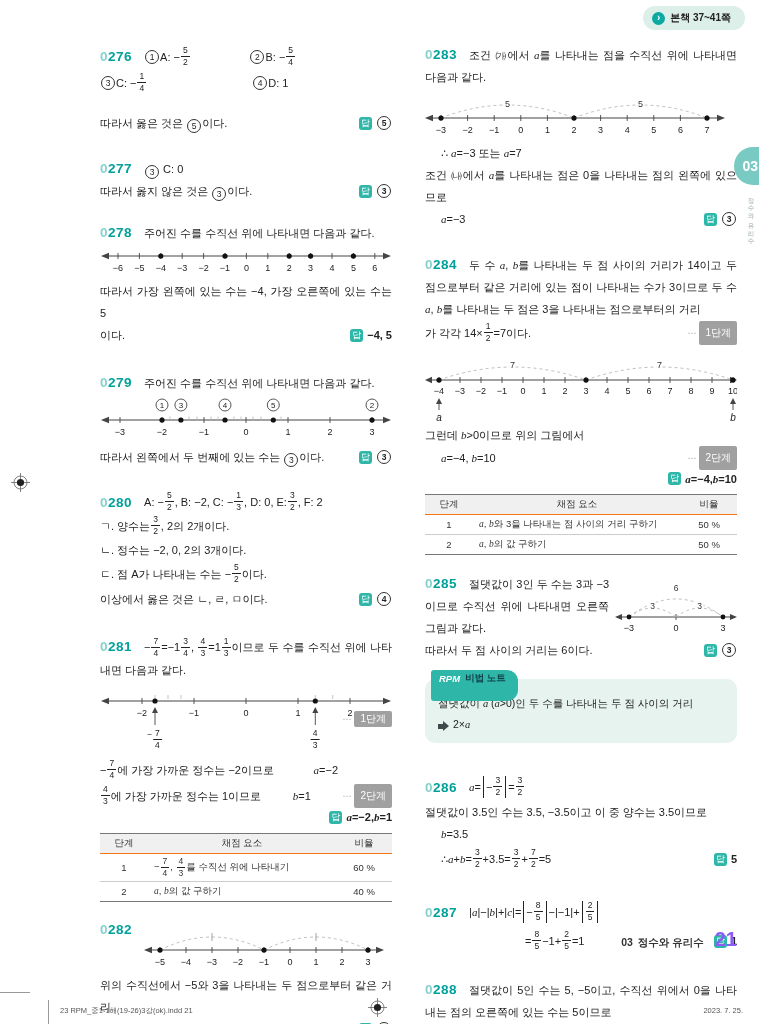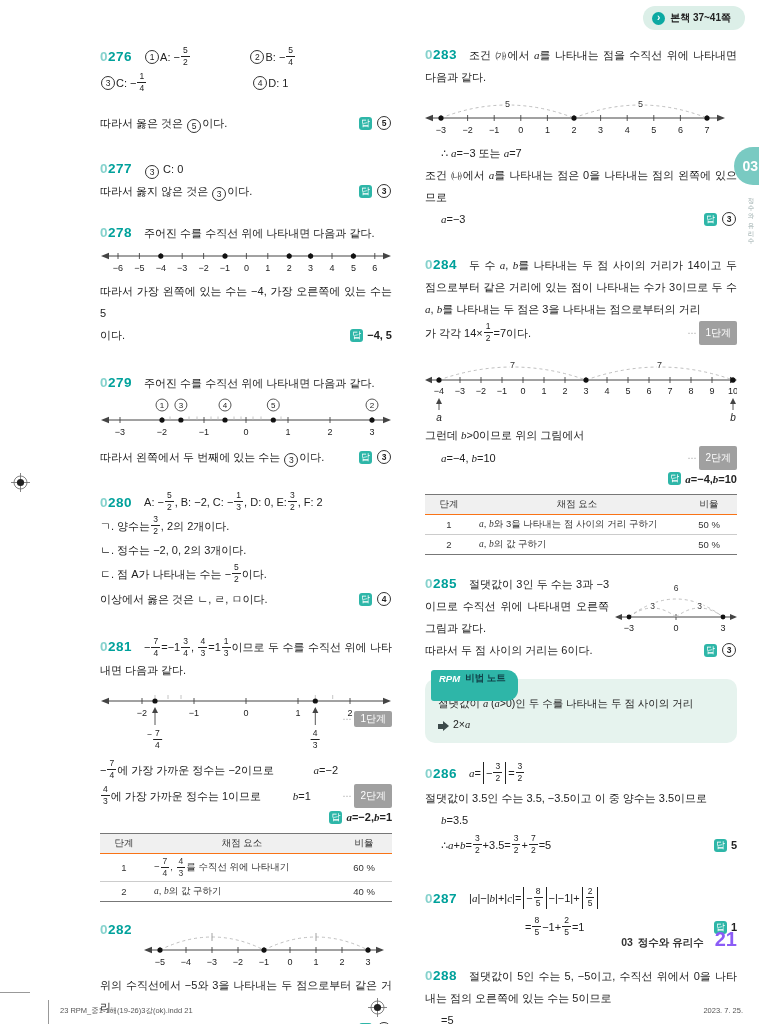--- a/index.html
+++ b/index.html
@@ -682,21 +682,21 @@
         <span class="rpm">RPM</span>
         <span class="lbl">비법 노트</span>
       </div>
       <div class="note-line">절댓값이 <span class="var">a</span> (<span class="var">a</span>&gt;0)인 두 수를 나타내는 두 점 사이의 거리</div>
       <div class="note-line" style="display:flex;align-items:center;margin-top:2px">
         <span><span class="arrbar"></span><span class="arrhead"></span></span>
         <span>2×<span class="var">a</span></span>
       </div>
     </div>
 
-    <div style="margin-top:16px">
+    <div style="margin-top:30px">
       <div class="fline" style="min-height:28px">
           <span class="pnum"><span class="z">0</span><span>286</span></span>
           <span style="display:inline-flex;align-items:center"><span class="var">a</span>=<span class="abs">−<span class="fr">
                 <span class="n">3</span>
                 <span class="d">2</span>
               </span></span>=<span class="fr">
               <span class="n">3</span>
               <span class="d">2</span>
             </span></span>
         </div>

